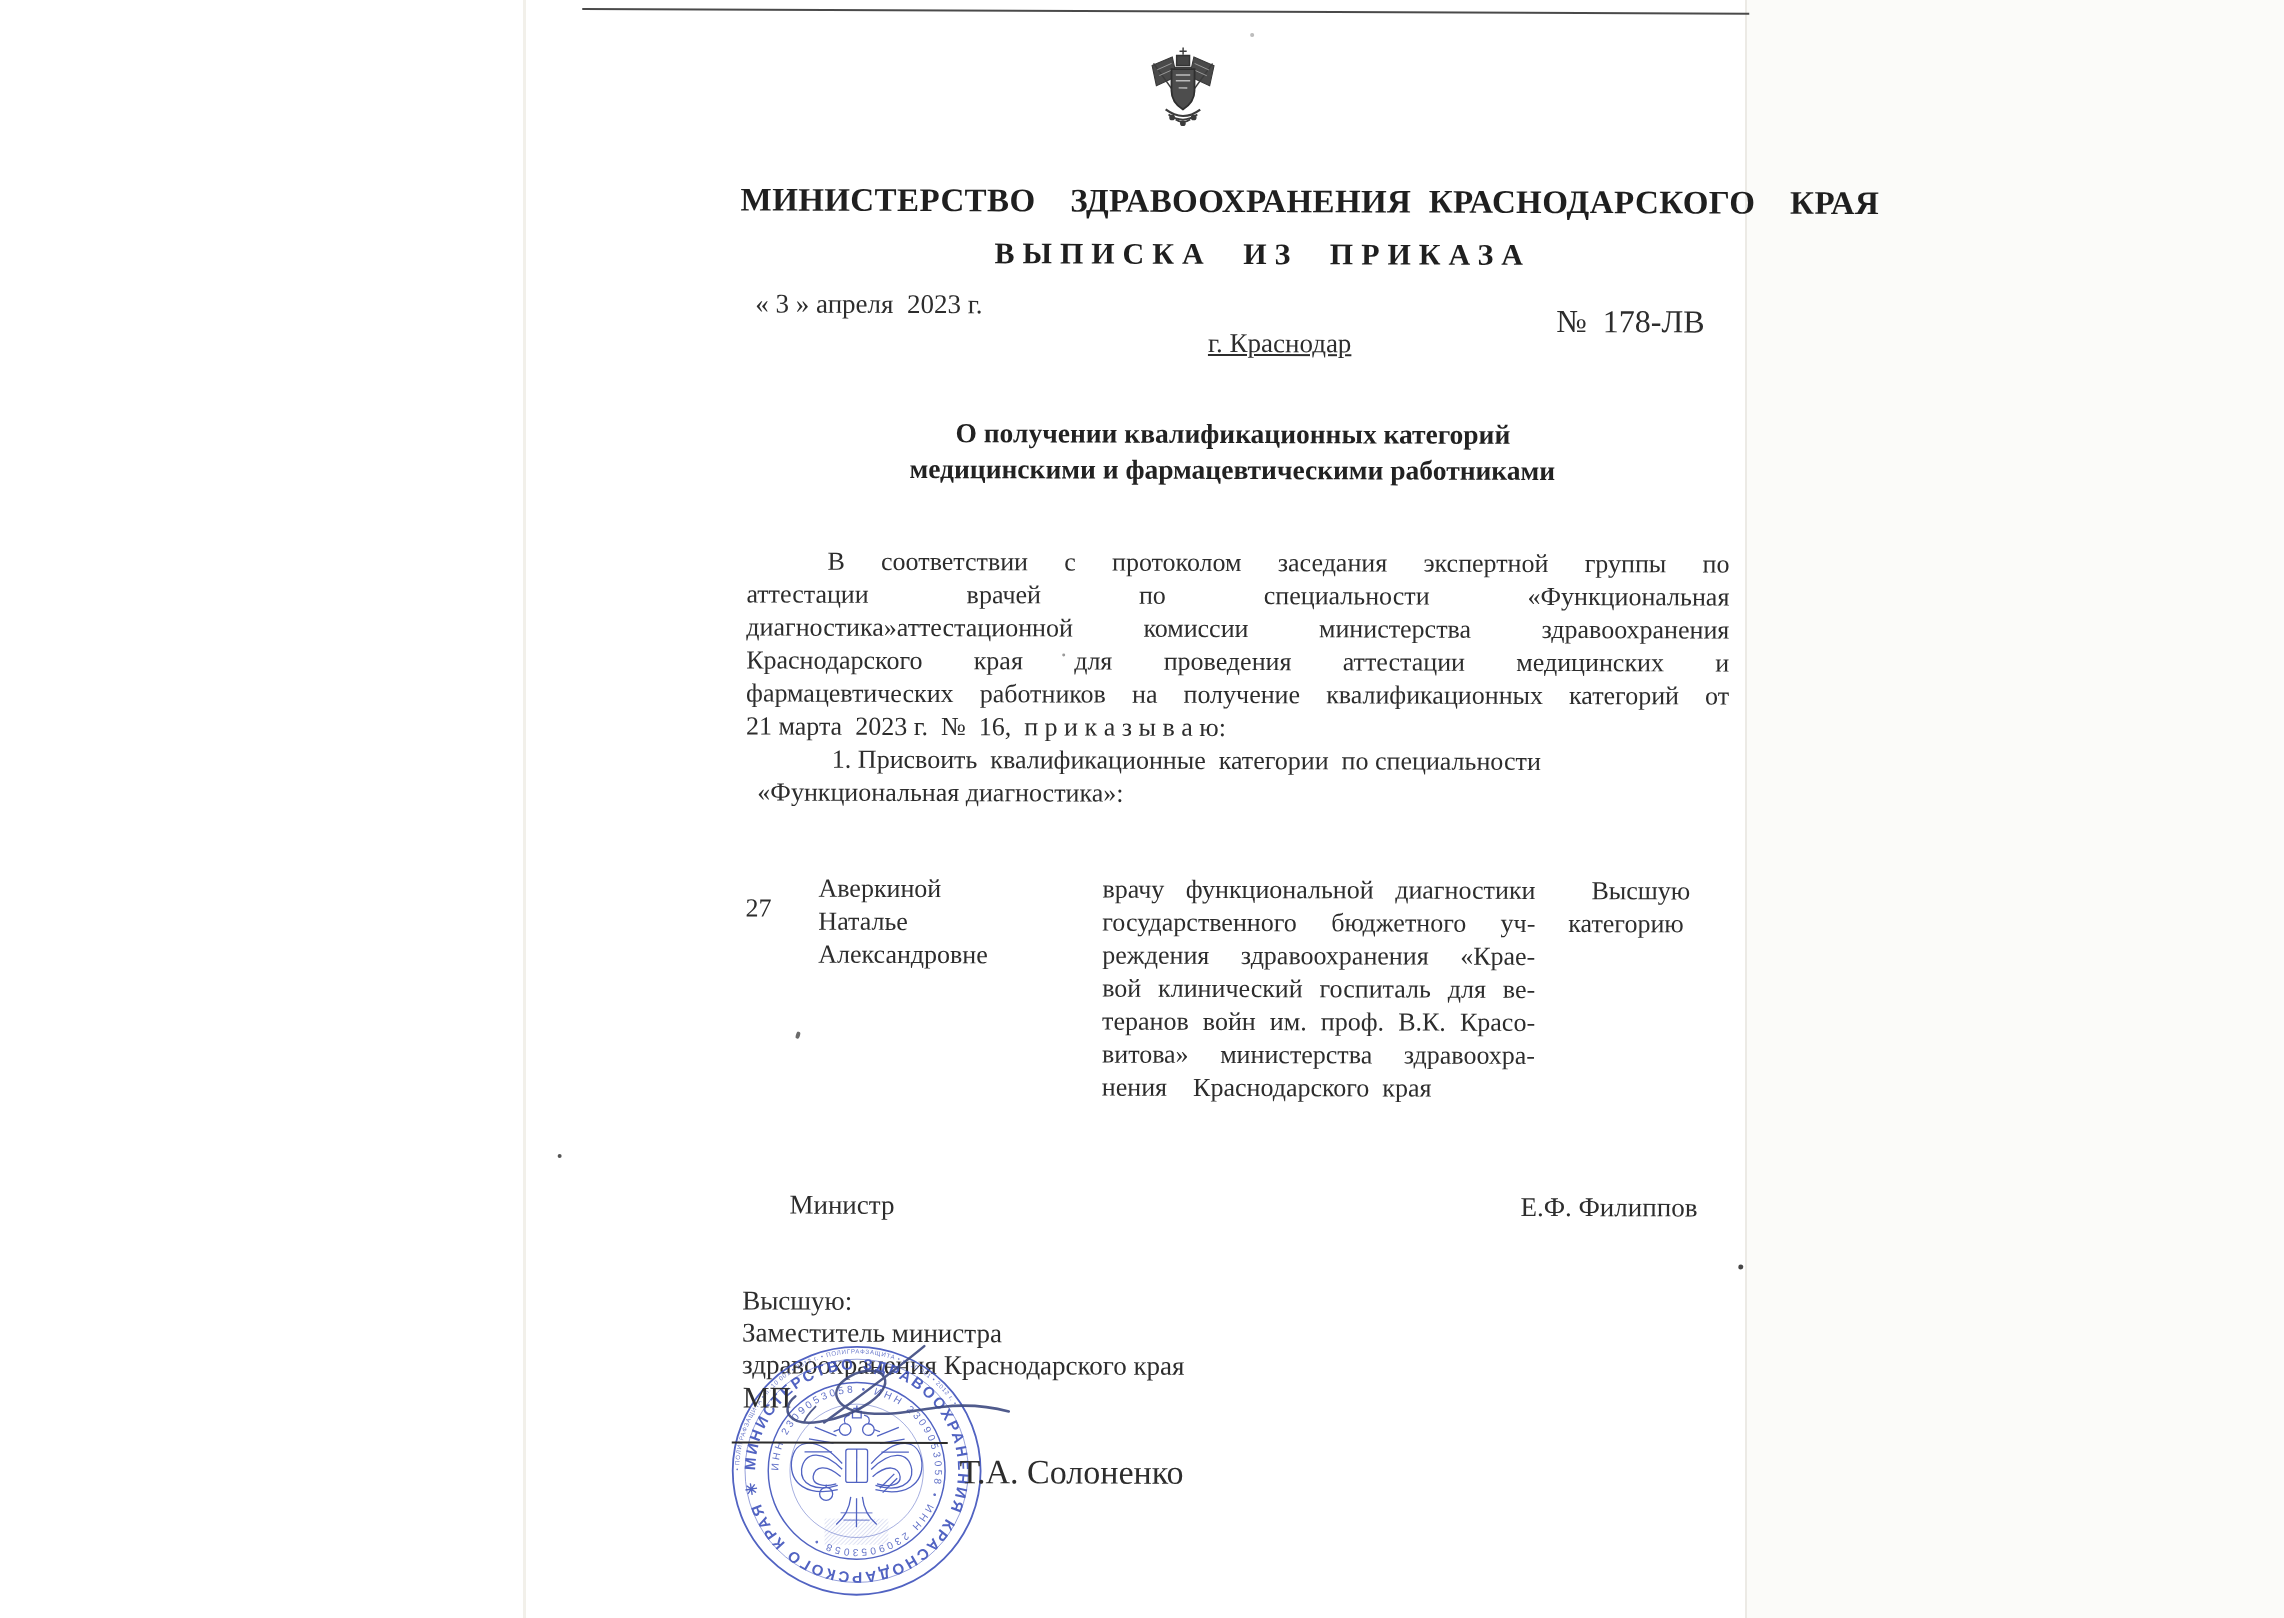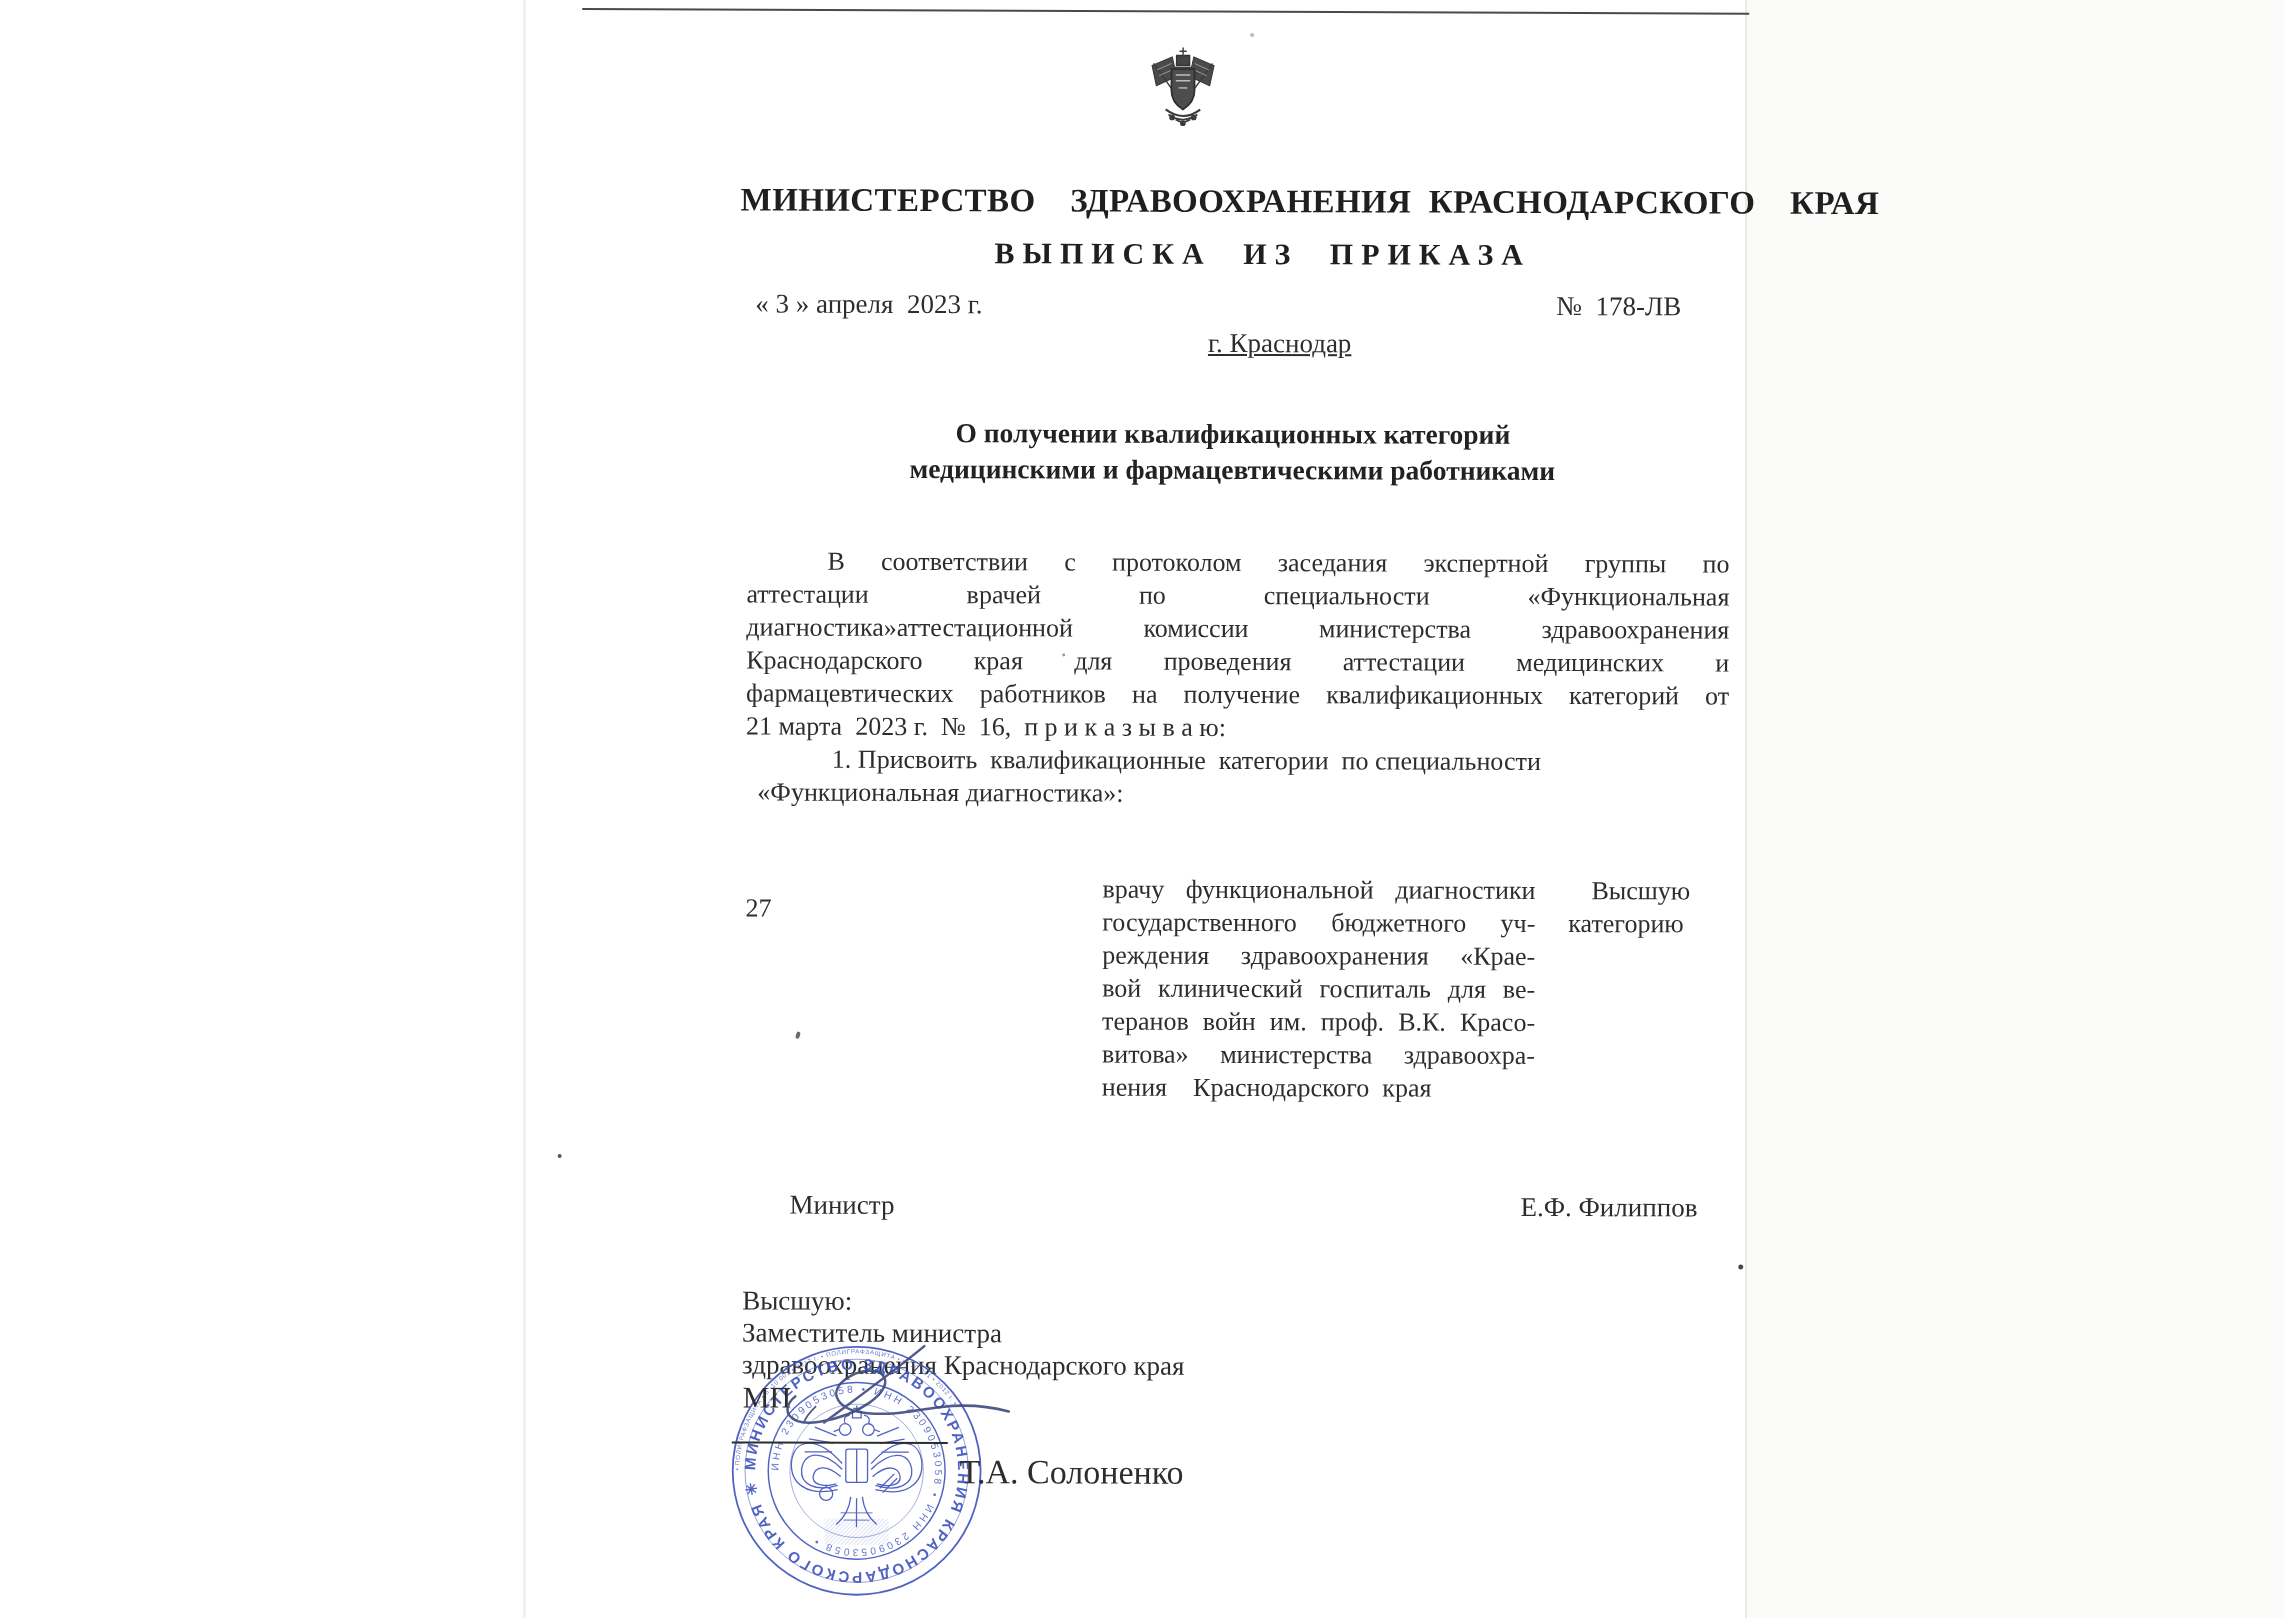--- a/index.html
+++ b/index.html
@@ -18,21 +18,21 @@
   
   #content{left:0;top:0;width:2284px;height:1618px;transform:rotate(0.18deg);transform-origin:1232px 725px;}
   #top-line{left:580px;top:10px;width:1167px;height:2.2px;background:#4a4a4a;transform:rotate(0.05deg);transform-origin:left center;}
   
   #emblem{left:1145px;top:46px;width:72px;height:87px;}
   #ministry-line{left:739px;top:183px;width:1022px;text-align:center;white-space:pre;
     font-size:33px;font-weight:bold;color:#1f1f1f;letter-spacing:0.4px;word-spacing:8.7px;}
   #doctype-line{left:993px;top:237px;width:511px;text-align:center;white-space:nowrap;
     font-size:30px;font-weight:bold;color:#1f1f1f;letter-spacing:8px;word-spacing:16px;}
   #date-line{left:754px;top:290px;font-size:27px;white-space:pre;}
-  #number-line{left:1555px;top:290px;font-size:27px;white-space:pre;}
+  #number-line{left:1555px;top:302px;font-size:32px;white-space:pre;}
   #city-line{left:1174px;top:328px;width:209px;text-align:center;font-size:27px;text-decoration:underline;}
   
   #title-1{left:906px;top:418px;width:652px;text-align:center;font-size:27.5px;font-weight:bold;color:#222;}
   #title-2{left:891px;top:454px;width:681px;text-align:center;font-size:27.5px;font-weight:bold;color:#222;}
   
   #body-block{left:746px;top:546px;width:983px;font-size:26px;line-height:33px;}
   .bline{width:100%;}
   .jline{text-align:justify;text-align-last:justify;}
   .pre{white-space:pre;}
   .ind1{padding-left:81px;box-sizing:border-box;}
@@ -122,20 +122,25 @@
     <div class="bline jline">аттестации врачей по специальности «Функциональная</div>
     <div class="bline jline">диагностика»аттестационной комиссии министерства здравоохранения</div>
     <div class="bline jline">Краснодарского края для проведения аттестации медицинских и</div>
     <div class="bline jline">фармацевтических работников на получение квалификационных категорий от</div>
     <div class="bline pre">21 марта  2023 г.  №  16,  п р и к а з ы в а ю:</div>
     <div class="bline pre ind2">1. Присвоить  квалификационные  категории  по специальности</div>
     <div class="bline pre ind3">«Функциональная диагностика»:</div>
   </div>
 
   <div class="abs" id="col-num">27</div>
+  <div class="abs" id="col-name">
+    <div>Аверкиной</div>
+    <div>Наталье</div>
+    <div>Александровне</div>
+  </div>
   <div class="abs" id="col-pos">
     <div class="jline">врачу функциональной диагностики</div>
     <div class="jline">государственного бюджетного уч-</div>
     <div class="jline">реждения здравоохранения «Крае-</div>
     <div class="jline">вой клинический госпиталь для ве-</div>
     <div class="jline">теранов войн им. проф. В.К. Красо-</div>
     <div class="jline">витова» министерства здравоохра-</div>
     <div class="pre">нения    Краснодарского  края</div>
   </div>
   <div class="abs" id="col-cat">

